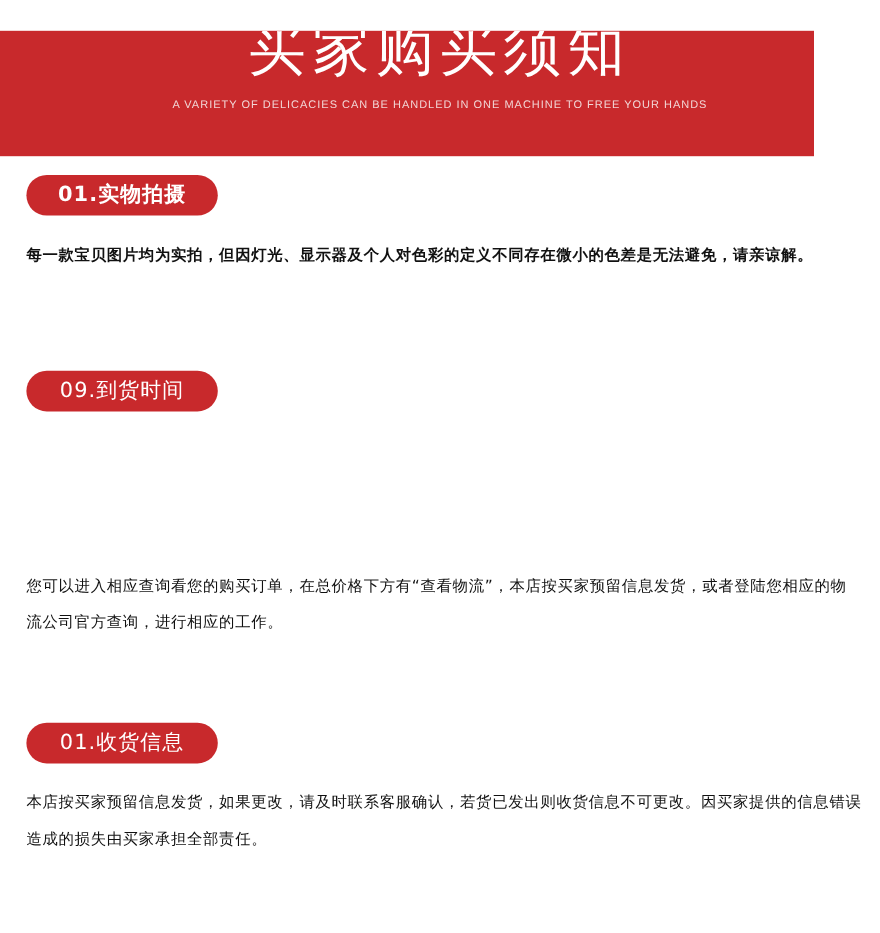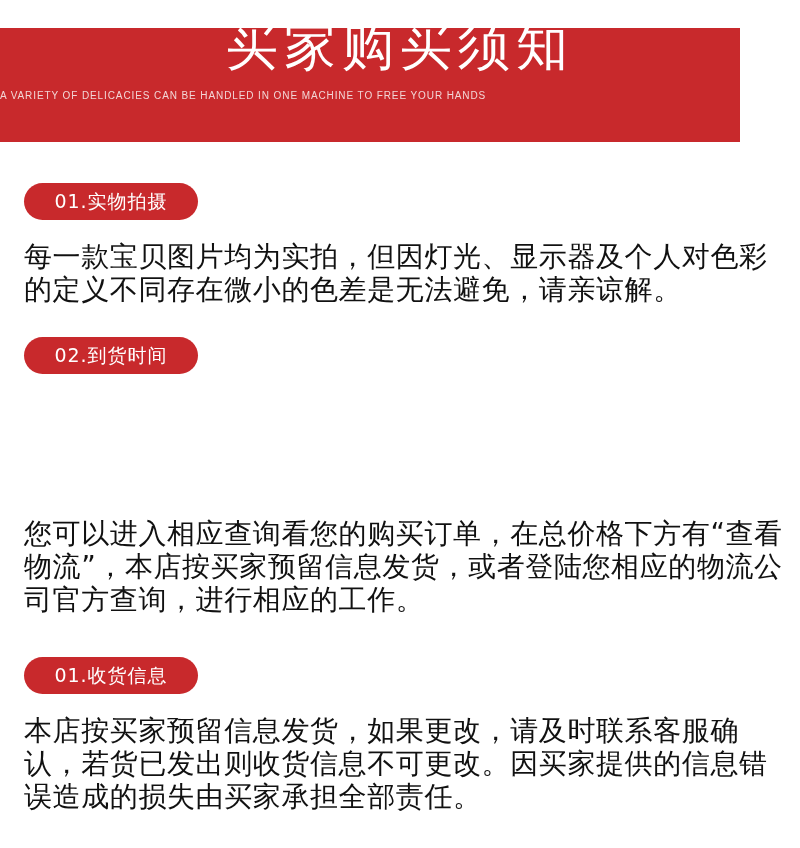--- a/index.html
+++ b/index.html
@@ -12,49 +12,49 @@
       position: absolute; left: 0; top: 0; width: 740px; height: 114px;
       background: #c8292c; overflow: hidden; margin-top: 28px;
     }
     .header-title {
       position: absolute; left: 0; width: 800px; top: -14px;
       text-align: center; color: #ffffff; font-size: 52px; letter-spacing: 6px;
       line-height: 64px; font-weight: normal;
     }
     .header-sub {
       position: absolute; left: 0; width: 800px; top: 62px;
-      text-align: left; color: #f2d6d6; font-size: 10px; letter-spacing: 0.9px;
+      text-align: center; color: #f2d6d6; font-size: 10px; letter-spacing: 0.9px;
       font-family: "Liberation Sans", sans-serif;
     }
     .section { position: absolute; left: 24px; width: 760px; }
     .pill {
       width: 174px; height: 37px; border-radius: 19px; background: #c8292c;
       color: #ffffff; font-size: 19px; line-height: 37px; text-align: center;
       letter-spacing: 1px; box-sizing: border-box;
     }
     .body-text {
-      margin-top: 20px; font-size: 28px; line-height: 33px; color: #111;
+      margin-top: 20px; font-size: 14px; line-height: 33px; color: #111;
       letter-spacing: 0.6px; width: 760px;
     }
   </style>
 </head>
 <body>
 
 <div class="header">
   <div class="header-title">买家购买须知</div>
   <div class="header-sub">A VARIETY OF DELICACIES CAN BE HANDLED IN ONE MACHINE TO FREE YOUR HANDS</div>
 </div>
 
-<div class="section" style="top:183px;">
+<div class="section" style="top:159px;font-weight:bold;">
   <div class="pill">01.实物拍摄</div>
   <div class="body-text">每一款宝贝图片均为实拍，但因灯光、显示器及个人对色彩的定义不同存在微小的色差是无法避免，请亲谅解。</div>
 </div>
 
 <div class="section" style="top:337px;">
-  <div class="pill">02.到货时间</div>
+  <div class="pill">09.到货时间</div>
 </div>
 
 <div class="section" style="top:497px;">
   <div class="body-text">您可以进入相应查询看您的购买订单，在总价格下方有“查看物流”，本店按买家预留信息发货，或者登陆您相应的物流公司官方查询，进行相应的工作。</div>
 </div>
 
 <div class="section" style="top:657px;">
   <div class="pill">01.收货信息</div>
   <div class="body-text">本店按买家预留信息发货，如果更改，请及时联系客服确认，若货已发出则收货信息不可更改。因买家提供的信息错误造成的损失由买家承担全部责任。</div>
 </div>

